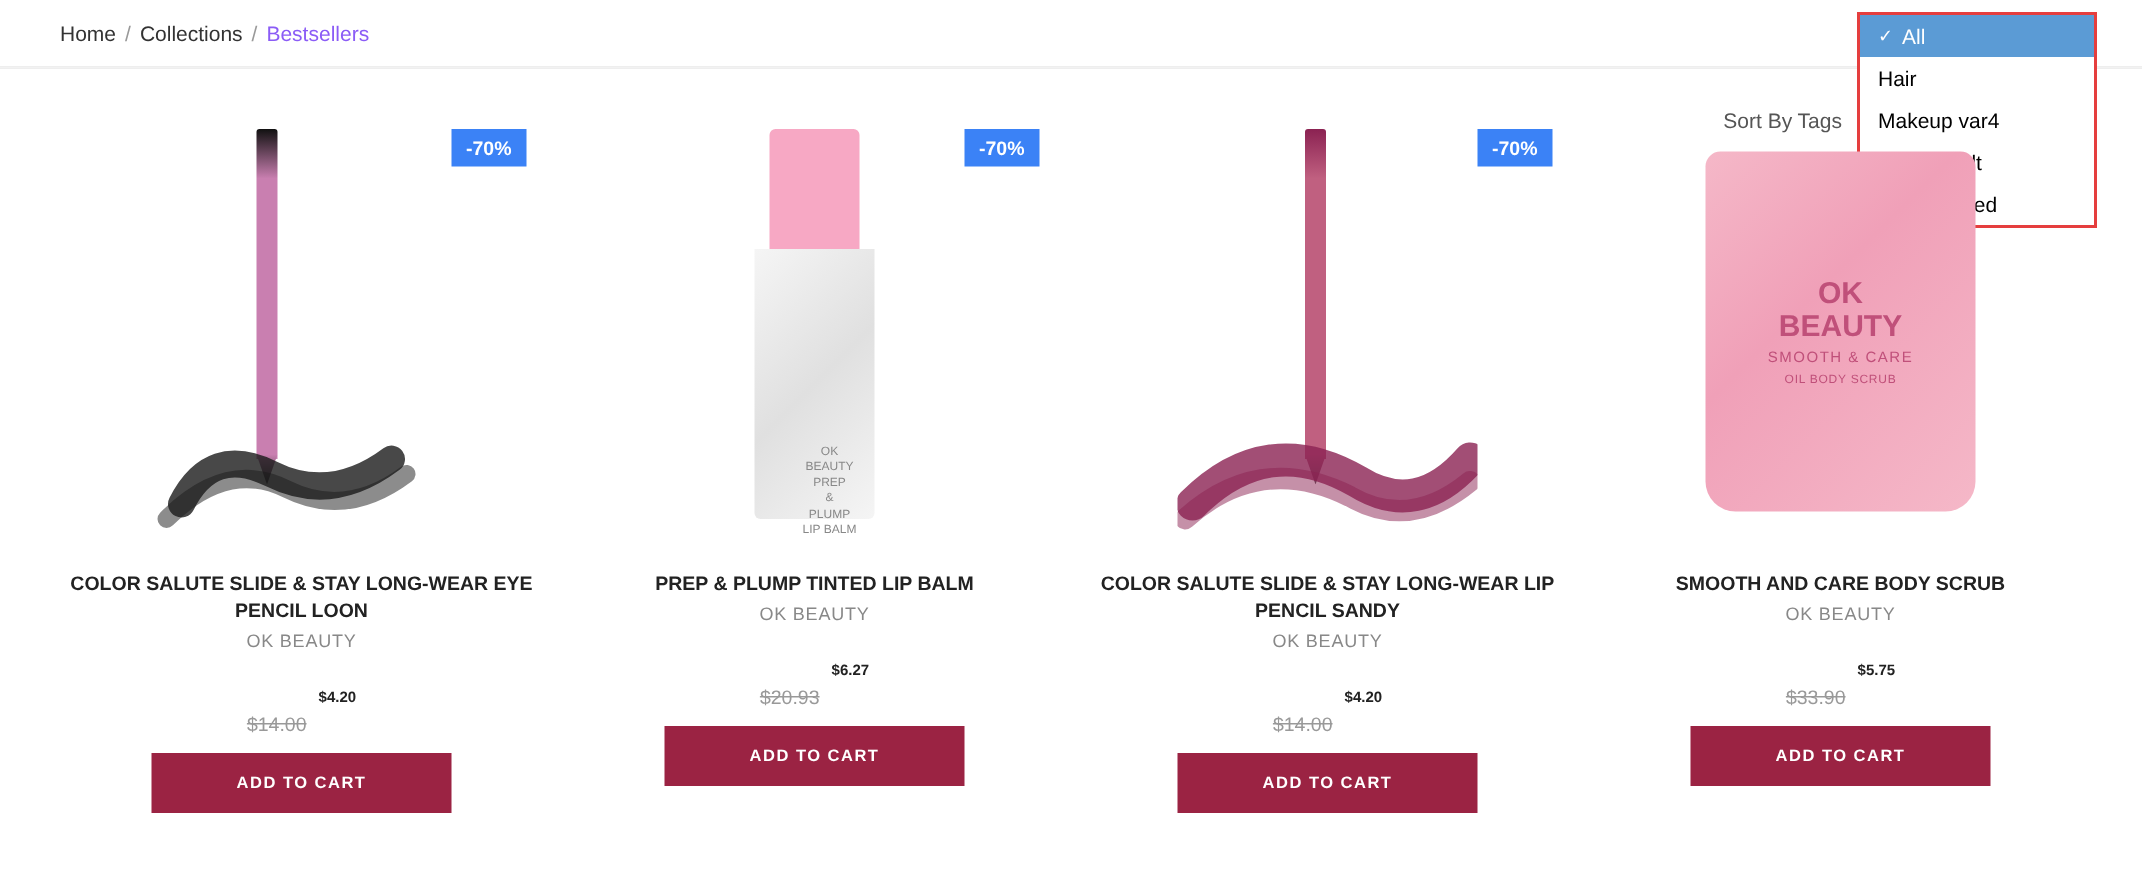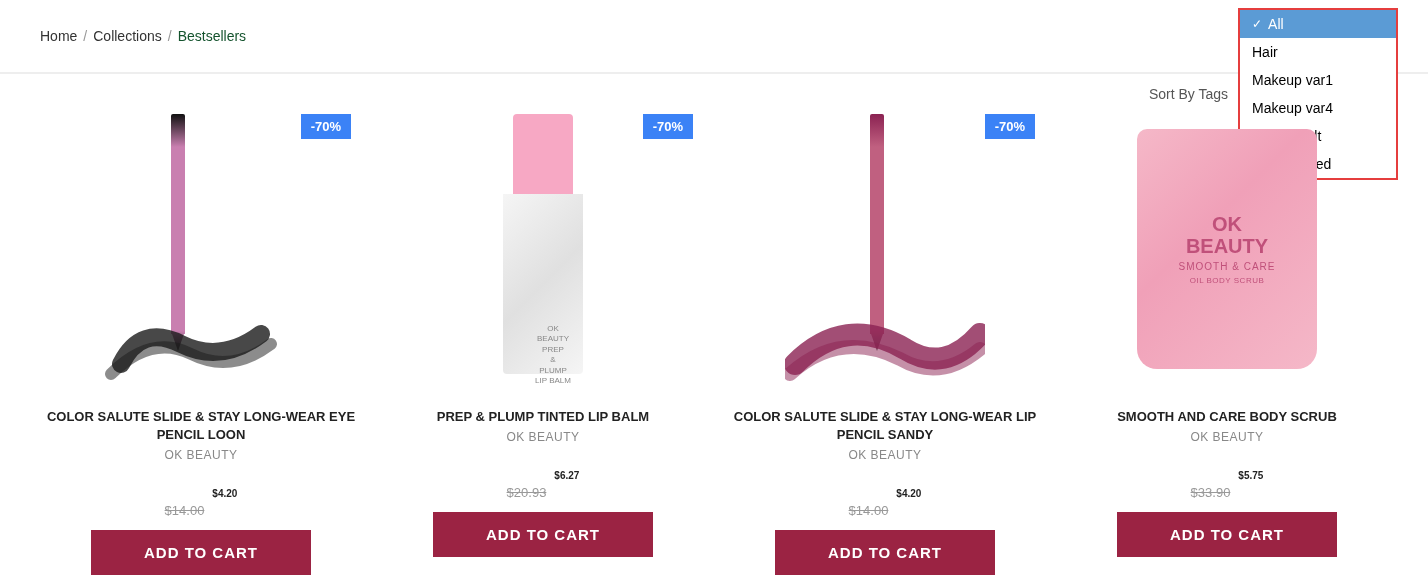--- a/index.html
+++ b/index.html
@@ -3,28 +3,28 @@
   <meta charset="utf-8">
   <style>
     * { margin: 0; padding: 0; box-sizing: border-box; }
     body { font-family: Arial, sans-serif; background: #fff; width: 1428px; min-height: 584px; overflow: hidden; }
 
     
     .breadcrumb {
       display: flex;
       align-items: center;
       gap: 6px;
-      padding: 28px 40px;
+      padding: 14px 40px;
       font-size: 14px;
       color: #333;
       border-bottom: 1px solid #eee;
     }
     .breadcrumb a { color: #333; text-decoration: none; }
     .breadcrumb .separator { color: #999; }
-    .breadcrumb .current { color: #14532d; }
+    .breadcrumb .current { color: #8b5cf6; }
 
     
     .sort-bar {
       position: absolute;
       top: 8px;
       right: 30px;
       display: flex;
       align-items: center;
       gap: 10px;
     }
@@ -258,26 +258,26 @@
     .price-sale {
       font-size: 10px;
       color: #222;
       font-weight: bold;
     }
     .add-to-cart-btn {
       background: #9b2343;
       color: #fff;
       border: none;
       padding: 14px 30px;
-      font-size: 15px;
+      font-size: 11px;
       font-weight: bold;
       letter-spacing: 1px;
       cursor: pointer;
       text-transform: uppercase;
-      width: 220px;
+      width: 200px;
     }
 
     .page-wrapper { position: relative; }
 
     
     .divider { width: 100%; height: 1px; background: #eee; margin: 0 0 0 0; }
   </style>
 </head>
 <body>
 
@@ -296,23 +296,20 @@
   <div class="sort-bar">
     <span class="sort-label">Sort By Tags</span>
     <div class="sort-dropdown-wrapper">
       <ul>
         <li class="selected">
           <span class="checkmark">✓</span>
           <span>All</span>
         </li>
         <li>
           <span>Hair</span>
-        </li>
-        <li>
-          <span>Makeup var1</span>
         </li>
         <li>
           <span>Makeup var4</span>
         </li>
         <li>
           <span>spo-default</span>
         </li>
         <li>
           <span>spo-disabled</span>
         </li>

